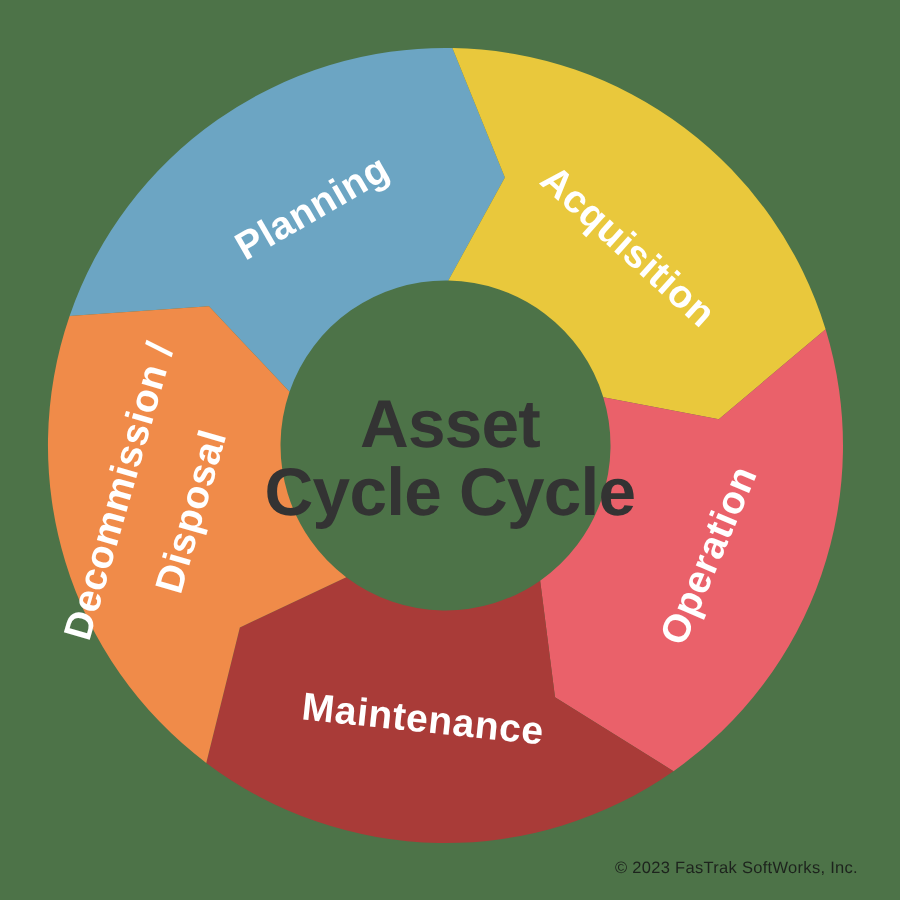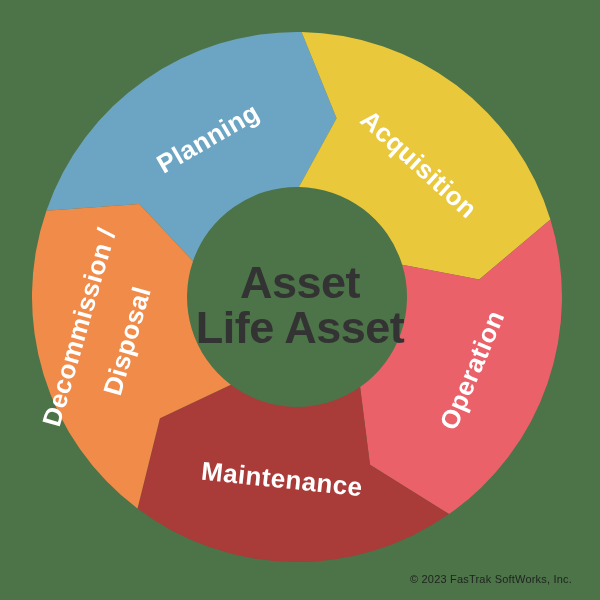--- a/index.html
+++ b/index.html
@@ -53,17 +53,17 @@
       <path d="M137.5,508.6 A265 265 0 0 1 46.4,210.7 L139.3,204.1 L193,261.2 A110 110 0 0 0 230.8,384.8 L159.9,418.3 Z" fill="#F08B49"></path>
       <text class="seg-label" transform="translate(208 138) rotate(-30)" fill="#FFFFFF"><tspan x="0" y="0" dominant-baseline="central">Planning</tspan></text>
       <text class="seg-label" transform="translate(419 164) rotate(42)" fill="#FFFFFF"><tspan x="0" y="0" dominant-baseline="central">Acquisition</tspan></text>
       <text class="seg-label" transform="translate(472 370) rotate(-67)" fill="#FFFFFF"><tspan x="0" y="0" dominant-baseline="central">Operation</tspan></text>
       <text class="seg-label" transform="translate(282 479) rotate(6)" fill="#FFFFFF"><tspan x="0" y="0" dominant-baseline="central">Maintenance</tspan></text>
       <text class="seg-label" transform="translate(103 334) rotate(-74)" fill="#FFFFFF"><tspan x="0" y="-25" dominant-baseline="central">Decommission /</tspan><tspan x="0" y="25" dominant-baseline="central">Disposal</tspan></text>
     </svg>
 
   <div class="center-title" style="color: rgb(51, 51, 51);">
     <div>Asset</div>
-    <div>Life Asset</div>
+    <div>Cycle Cycle</div>
   </div>
 
   <div class="copyright" style="color: rgb(29, 35, 29);">© 2023 FasTrak SoftWorks, Inc.</div>
 </div>
 
 </body></html>

